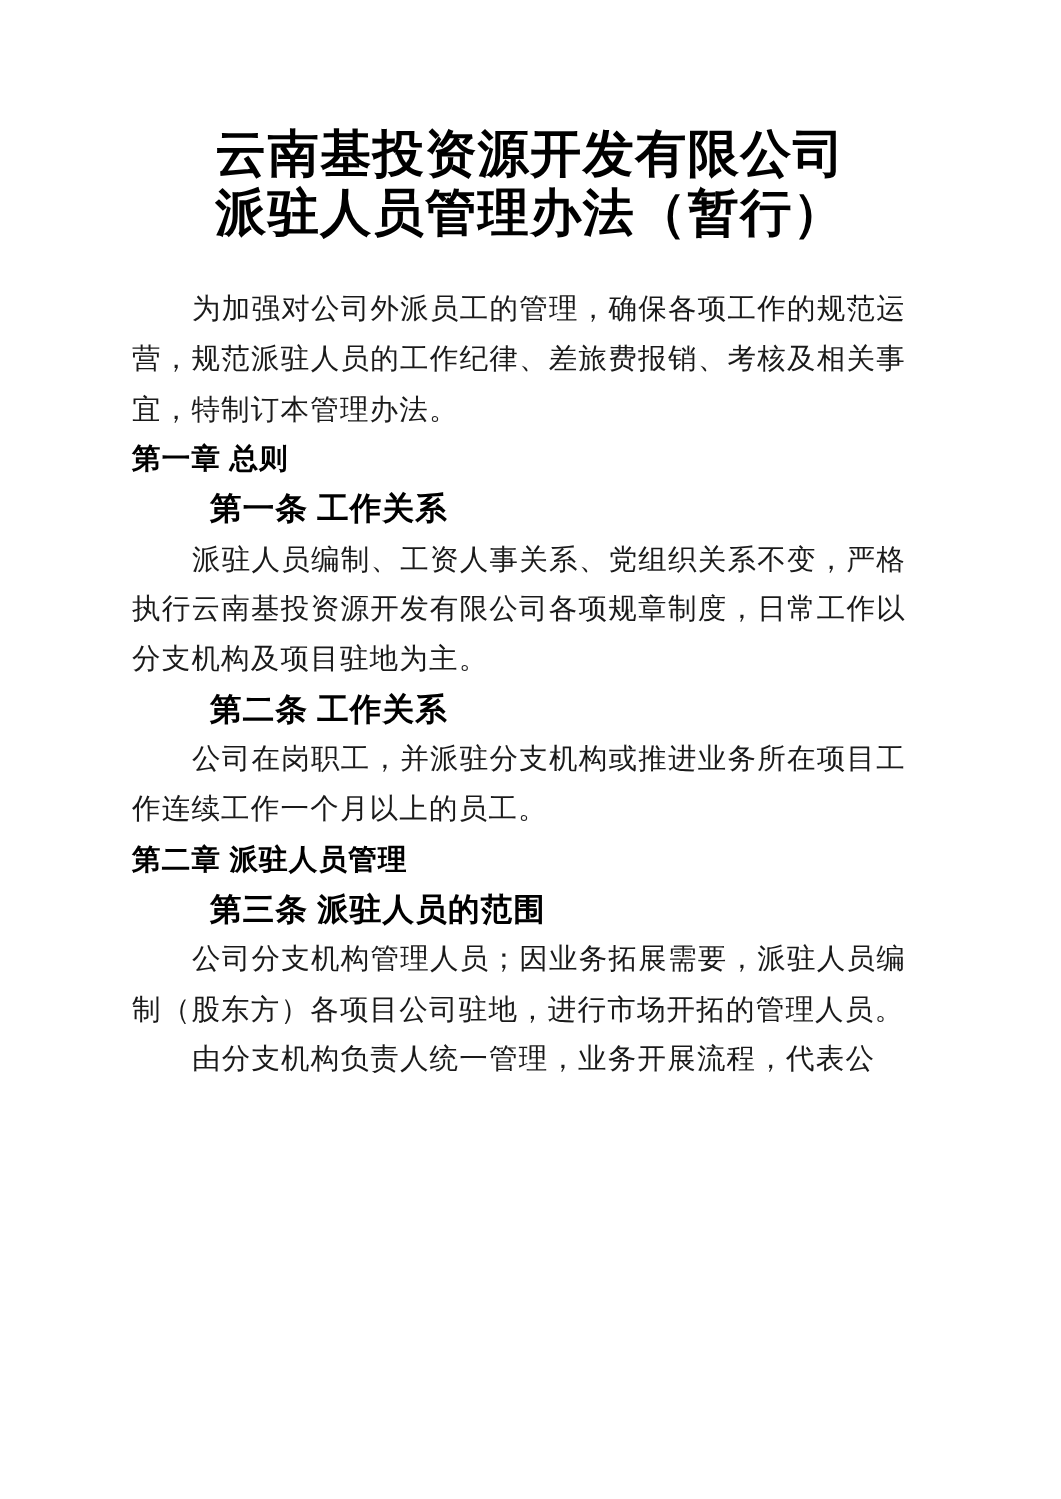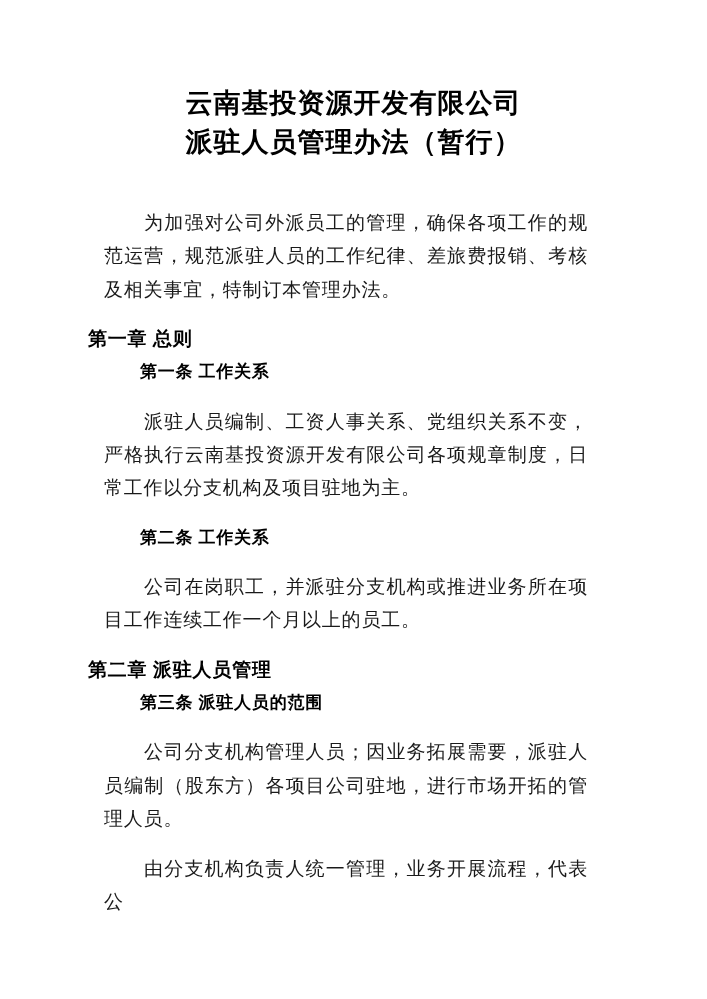--- a/index.html
+++ b/index.html
@@ -16,50 +16,50 @@
     font-family: "Liberation Serif", "DejaVu Serif", serif;
     overflow: hidden;
   }
   .title-block {
     position: absolute;
     top: 84px;
     left: 0;
     width: 100%;
     text-align: center;
     font-weight: 700;
-    font-size: 27px;
+    font-size: 34px;
     line-height: 39px;
     letter-spacing: 1px;
     color: #000000;
   }
   .body-block {
     position: absolute;
     top: 190px;
     left: 88px;
     width: 516px;
     font-size: 19px;
     line-height: 33.35px;
     letter-spacing: 0.8px;
     text-align: justify;
     text-justify: inter-character;
   }
   .para {
-    margin: 16px;
+    margin: 0;
     text-indent: 40px;
   }
   .chapter {
     margin: 0;
     font-size: 19px;
     font-weight: 700;
     text-indent: 0;
     color: #000000;
   }
   .article {
     margin: 0;
-    font-size: 17px;
+    font-size: 21px;
     font-weight: 700;
     text-align: left;
     text-indent: 52px;
     color: #000000;
   }
 </style>
 </head>
 <body>
 
 <div class="page">

